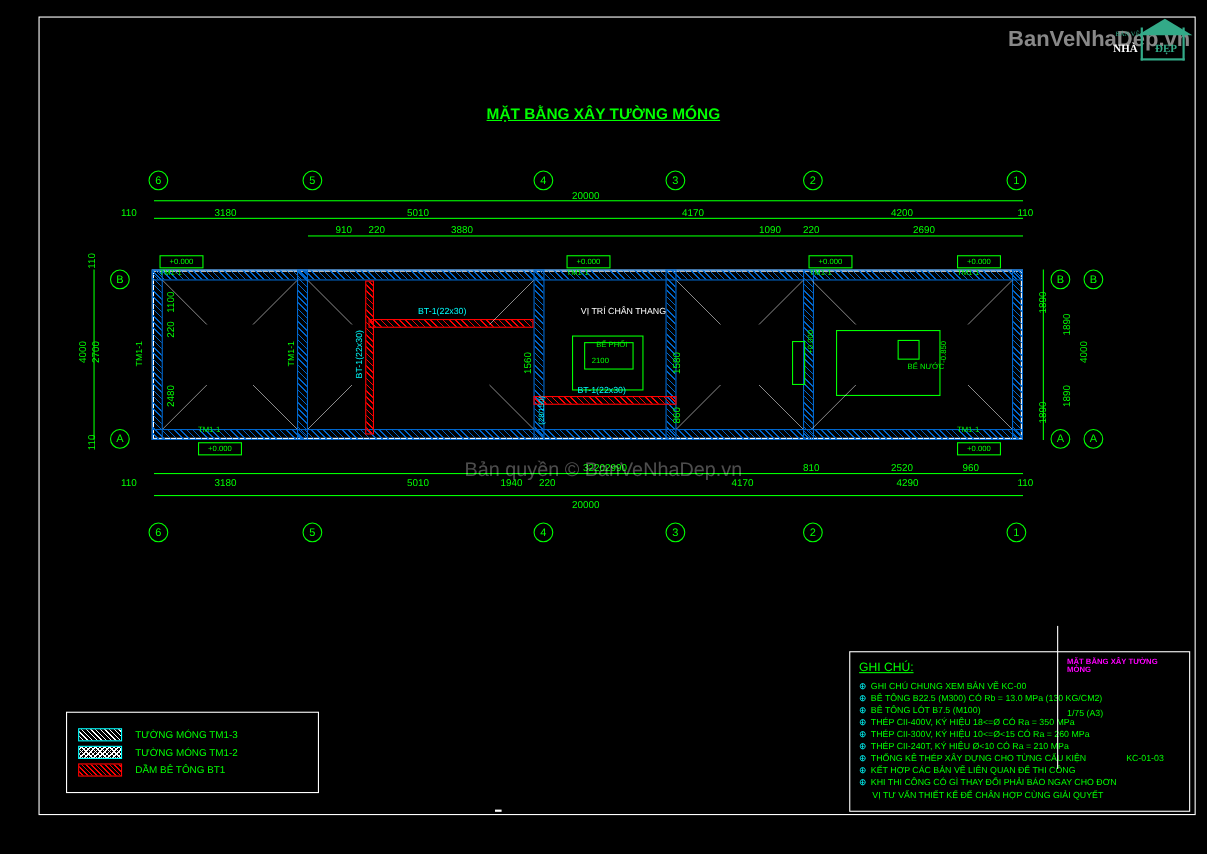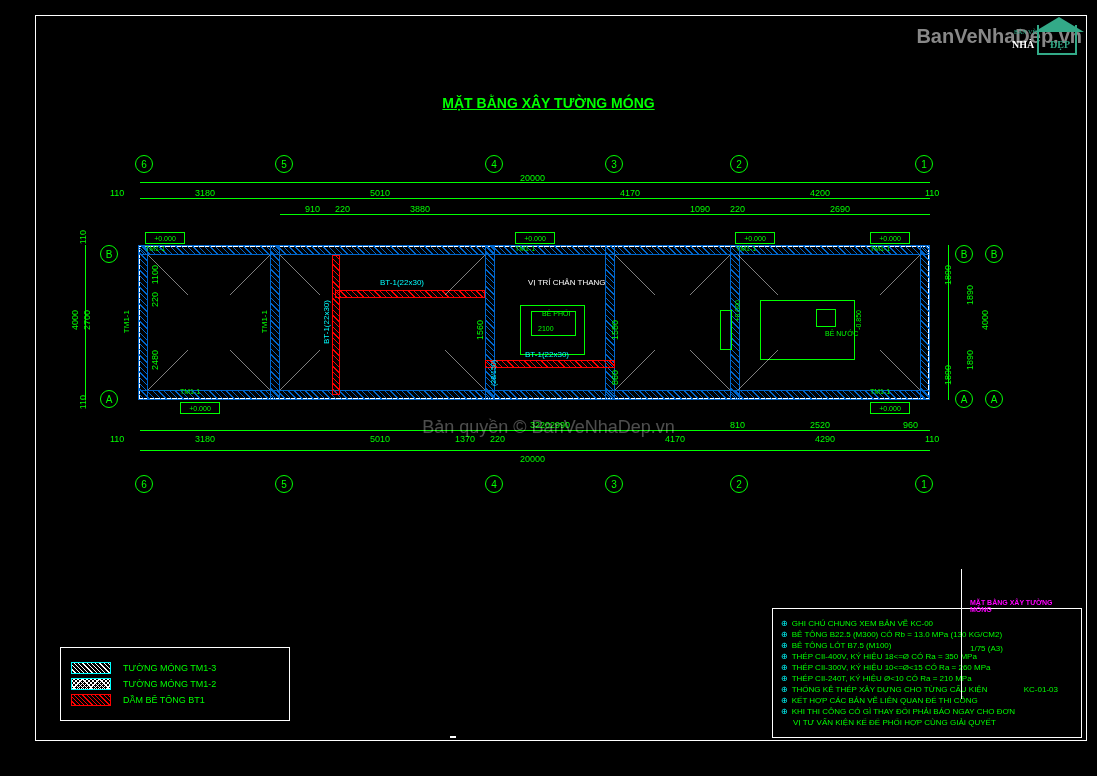--- a/index.html
+++ b/index.html
@@ -343,28 +343,28 @@
   <div class="annot vert-text" style="top:140px; left:150px; color:#0f0">TM1-1</div>
   <div class="annot vert-text" style="top:190px; left:380px; color:#0ff; font-size:7px">(28/150)</div>
 
   <div class="ref-box vert-text" style="top:140px; left:610px; height:40px; width:12px"></div>
   <div class="annot vert-text" style="top:130px; left:624px; color:#0f0; font-size:7px">+0.000</div>
 
   <div class="dim-line" style="top:260px; left:30px; width:790px"></div>
   <div class="dim-text" style="top:264px; left:0px">110</div>
   <div class="dim-text" style="top:264px; left:85px">3180</div>
   <div class="dim-text" style="top:264px; left:260px">5010</div>
-  <div class="dim-text" style="top:264px; left:345px">1370</div>
+  <div class="dim-text" style="top:264px; left:345px">1940</div>
   <div class="dim-text" style="top:264px; left:380px">220</div>
   <div class="dim-text" style="top:250px; left:420px">3220</div>
   <div class="dim-text" style="top:250px; left:440px">2990</div>
   <div class="dim-text" style="top:264px; left:555px">4170</div>
   <div class="dim-text" style="top:250px; left:620px">810</div>
   <div class="dim-text" style="top:250px; left:700px">2520</div>
-  <div class="dim-text" style="top:250px; left:793px">960</div>
+  <div class="dim-text" style="top:250px; left:765px">960</div>
   <div class="dim-text" style="top:264px; left:815px">110</div>
   <div class="dim-text" style="top:264px; left:705px">4290</div>
 
   <div class="dim-line" style="top:280px; left:30px; width:790px"></div>
   <div class="dim-text" style="top:284px; left:410px">20000</div>
 
   <div class="dim-line-v" style="top:75px; left:-25px; height:155px"></div>
   <div class="dim-text vert-text" style="top:60px; left:-32px">110</div>
   <div class="dim-text vert-text" style="top:140px; left:-40px">4000</div>
   <div class="dim-text vert-text" style="top:140px; left:-28px">2700</div>
@@ -422,20 +422,21 @@
 </div>
 
 <table class="schedule">
   <tbody>
 </tbody>
   </table>
 
 <div class="notes">
   <div style="display:flex">
     <div style="flex:1">
+      <div class="notes-title">GHI CHÚ:</div>
       <div class="notes-line">
           <span class="sym">⊕</span>
           <span>GHI CHÚ CHUNG XEM BẢN VẼ KC-00</span>
         </div>
       <div class="notes-line">
           <span class="sym">⊕</span>
           <span>BÊ TÔNG B22.5 (M300) CÓ Rb = 13.0 MPa (130 KG/CM2)</span>
         </div>
       <div class="notes-line">
           <span class="sym">⊕</span>
@@ -459,21 +460,21 @@
         </div>
       <div class="notes-line">
           <span class="sym">⊕</span>
           <span>KẾT HỢP CÁC BẢN VẼ LIÊN QUAN ĐỂ THI CÔNG</span>
         </div>
       <div class="notes-line">
           <span class="sym">⊕</span>
           <span>KHI THI CÔNG CÓ GÌ THAY ĐỔI PHẢI BÁO NGAY CHO ĐƠN</span>
         </div>
       <div class="notes-line">
-          <span style="margin-left:12px">VỊ TƯ VẤN KIỆN KẾ ĐỂ PHỐI HỢP CÙNG GIẢI QUYẾT</span>
+          <span style="margin-left:12px">VỊ TƯ VẤN THIẾT KẾ ĐỂ CHÂN HỢP CÙNG GIẢI QUYẾT</span>
         </div>
     </div>
     <div class="titleblock">
       <div class="tb-t1">MẶT BẰNG XÂY TƯỜNG MÓNG</div>
       <div class="tb-t2">1/75 (A3)</div>
       <div class="tb-t3">KC-01-03</div>
     </div>
   </div>
 </div>
 

